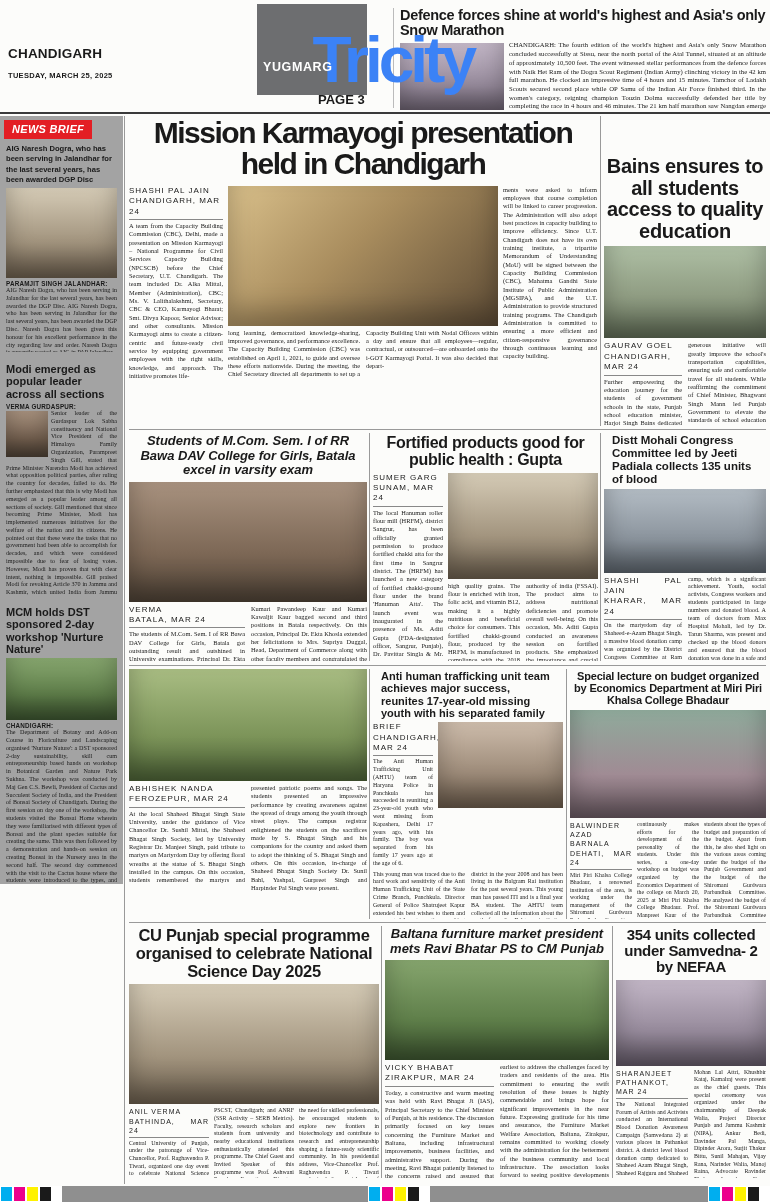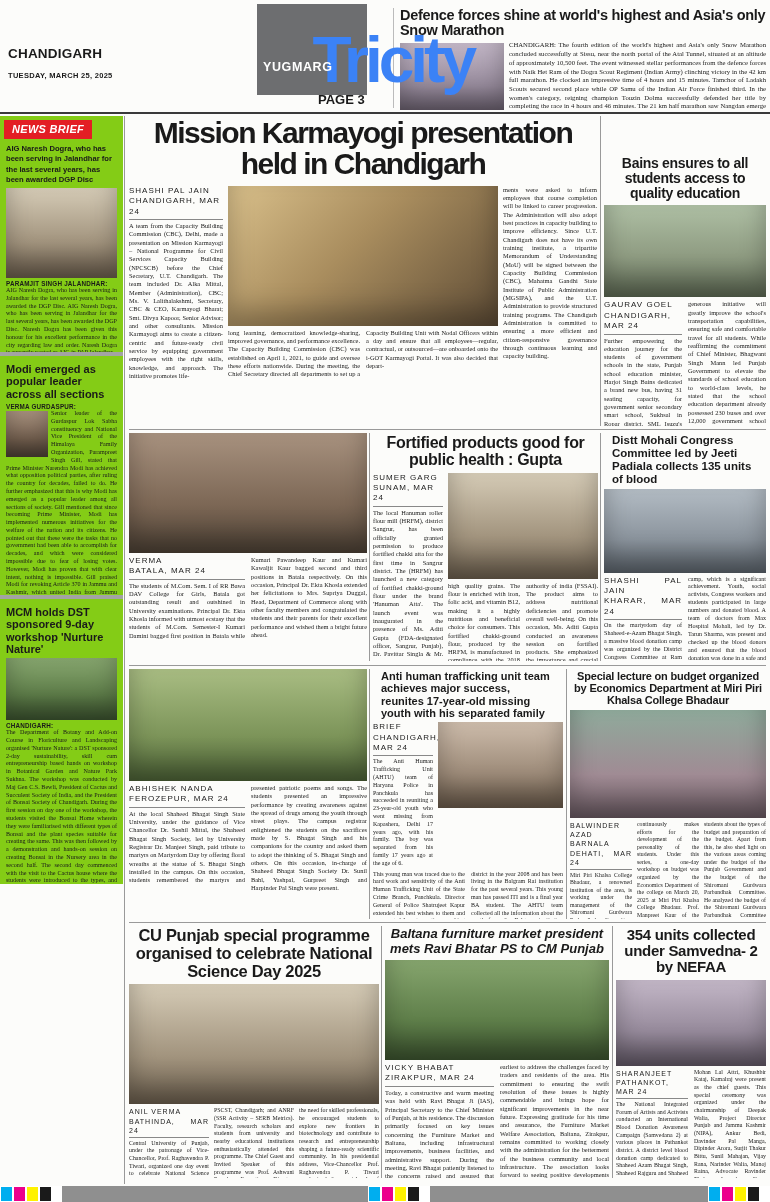--- a/index.html
+++ b/index.html
@@ -27,21 +27,21 @@
   .ph-group{background:linear-gradient(180deg,#a8927f 0%,#7c6755 60%,#4e4236 100%);}
   .ph-indoor{background:linear-gradient(180deg,#d5cbb6 0%,#a2947e 60%,#6c5f4e 100%);}
   .ph-blood{background:linear-gradient(180deg,#b3bcc4 0%,#8b949d 60%,#5d656d 100%);}
   .ph-campus{background:linear-gradient(180deg,#a9bd83 0%,#7c9459 60%,#4d6337 100%);}
   .ph-family{background:linear-gradient(180deg,#cdbcab 0%,#9d8b79 60%,#6c5c4c 100%);}
   .ph-class{background:linear-gradient(180deg,#8faa9b 0%,#a08b94 60%,#6a5a62 100%);}
   .ph-garden{background:linear-gradient(180deg,#86a56e 0%,#5f7f4a 60%,#3d5530 100%);}
   .ph-stage{background:linear-gradient(180deg,#c3b7c7 0%,#968a9b 60%,#645a68 100%);}
 
   
-  .sidebar{position:absolute;left:0;top:116px;width:123px;height:768px;background:#84cc16;overflow:hidden;}
+  .sidebar{position:absolute;left:0;top:116px;width:123px;height:768px;background:#a3a3a3;overflow:hidden;}
   .side-vr{position:absolute;left:124px;top:116px;width:1px;height:1068px;background:#999;}
   .nb-badge{margin:4px 4px 2px 4px;background:#e31e24;color:#fff;font:italic bold 11px "Liberation Sans",sans-serif;padding:3px 8px 4px;display:inline-block;letter-spacing:.3px;}
   .nb-item{padding:3px 6px 4px;border-bottom:4px solid #a3a3a3;overflow:hidden;}
   .nb-lead{font:bold 7.6px "Liberation Sans",sans-serif;line-height:1.35;margin-bottom:3px;}
   .nb-photo{width:111px;height:90px;margin:1px 0 2px;}
   .nb-photo-sm{float:left;width:42px;height:46px;margin:1px 3px 1px 0;}
   .nb-byline{font:bold 6.3px "Liberation Sans",sans-serif;letter-spacing:.2px;}
   .nb-body{font-size:6.1px;line-height:1.28;text-align:justify;}
   .nb-head{font:bold 11px "Liberation Sans",sans-serif;line-height:1.12;margin:4px 0 3px;}
   .nb-head-lg{font:bold 13.5px "Liberation Sans",sans-serif;line-height:1.1;margin:5px 0 3px;}
@@ -100,21 +100,21 @@
 
     <div class="nb-item" style="height:232px;">
       <div class="nb-head">Modi emerged as popular leader across all sections</div>
       <div class="nb-byline"><span>VERMA</span> <span>GURDASPUR:</span></div>
       <div class="nb-body">
         <span class="nb-photo-sm photo ph-group"></span><span>Senior leader of the Gurdaspur Lok Sabha constituency and National Vice President of the Himalaya Family Organization, Parampreet Singh Gill, stated that Prime Minister Narendra Modi has achieved what opposition political parties, after ruling the country for decades, failed to do. He further emphasized that this is why Modi has emerged as a popular leader among all sections of society. Gill mentioned that since becoming Prime Minister, Modi has implemented numerous initiatives for the welfare of the nation and its citizens. He pointed out that these were the tasks that no government had been able to accomplish for decades, and which were considered impossible due to fear of losing votes. However, Modi has proven that with clear intent, nothing is impossible. Gill praised Modi for revoking Article 370 in Jammu and Kashmir, which united India from Jammu and Kashmir to Kanyakumari. Despite facing threats and opposition from various extremist groups, including his political opponents, Modi accomplished this milestone. He also lauded Modi for tackling the critical issue of Triple Talaq in such a way that Muslim women were compelled to praise him.</span>
       </div>
     </div>
 
     <div class="nb-item" style="height:398px;">
-      <div class="nb-head">MCM holds DST sponsored 9-day workshop 'Nurture Nature'</div>
+      <div class="nb-head">MCM holds DST sponsored 2-day workshop 'Nurture Nature'</div>
       <div class="nb-photo photo ph-garden" style="height:62px;"></div>
       <div class="nb-byline">CHANDIGARH:</div>
       <div class="nb-body">The Department of Botany and Add-on Course in Floriculture and Landscaping organised 'Nurture Nature': a DST sponsored 2-day sustainability, skill cum entrepreneurship based hands on workshop in Botanical Garden and Nature Park Sukhna. The workshop was conducted by Maj Gen C.S. Bewli, President of Cactus and Succulent Society of India, and the President of Bonsai Society of Chandigarh. During the first session on day one of the workshop, the students visited the Bonsai Home wherein they were familiarised with different types of Bonsai and the plant species suitable for creating the same. This was then followed by a demonstration and hands-on session on creating Bonsai in the Nursery area in the second half. The second day commenced with the visit to the Cactus house where the students were introduced to the types, and habit of the cacti and succulents. In the concluding session, the students were trained on cacti and succulent propagating techniques including preparation of soil mixes, and selection of suitable species for grafting. This skill development and environmentally friendly activity was a huge success and highly appreciated by the students. Officiating Principal Ms. Sunaina Mahajan, while reinforcing the importance of such workshops, said that skill enhancement is the key to success in today's competitive environment.</div>
     </div>
 
     <div class="nb-item" style="height:222px;border-bottom:none;">
       <div class="nb-head-lg">35 units of blood collected on 94th Martyrdom Day</div>
       <div class="nb-photo photo ph-blood" style="height:70px;"></div>
       <div class="nb-byline"><span>VICKY BHAGAT</span> <span>ZIRAKPUR:</span></div>
       <div class="nb-body">On the 94th Martyrdom Day of Shaheed Bhagat Singh, Sukhdev and Rajguru, Vishvas Foundation organized a blood donation camp at Hermitage Market, Zirakpur. Indian Red Cross Society District Branch Mohali played an important role in this camp. 47 donors registered to donate blood in the camp, 12 were refused to donate blood due to health problems. The team of Blood Bank AM Care Blood Center Zirakpur collected 35 units of blood under the supervision of Dr. Kartik Agarwal. Sachin Neelima Vishvas, President of Vishvas Foundation, said that people have a misconception that donating blood causes weakness in the body. There is no weakness due to blood donation, rather everyone must donate blood once in 90 days. This helps the needy as well as keeps the body healthy. A pious work like blood donation centers under the greatest service. All the blood donors who came to the blood donation camp were encouraged by giving them certificates of appreciation and gifts. On this occasion, Sandeep Parmar, Raman Garg, Satya Bhushan Khurana, Vishal Kurimar and other dignitaries from Vishvas Foundation were present.</div>
@@ -135,31 +135,32 @@
       </div>
       <div style="width:96px;">
         <div class="body-text">ments were asked to inform employees that course completion will be linked to career progression. The Administration will also adopt best practices in capacity building to improve efficiency. Since U.T. Chandigarh does not have its own training institute, a tripartite Memorandum of Understanding (MoU) will be signed between the Capacity Building Commission (CBC), Mahatma Gandhi State Institute of Public Administration (MGSIPA), and the U.T. Administration to provide structured training programs. The Chandigarh Administration is committed to ensuring a more efficient and citizen-responsive governance through continuous learning and capacity building.</div>
       </div>
     </div>
   </div>
 
   <div class="vr" style="left:600px;top:116px;height:310px;"></div>
 
   <div class="article" style="left:604px;top:116px;width:162px;height:310px;">
-    <div class="headline-lg" style="font-size:14px;margin-top:40px;">Bains ensures to all students access to quality education</div>
+    <div class="headline-lg" style="font-size:20px;margin-top:40px;">Bains ensures to all students access to quality education</div>
     <div class="photo ph-bus" style="width:162px;height:92px;margin-bottom:3px;"></div>
     <div class="body-text cols-2">
       <div class="byline"><span>GAURAV GOEL</span><span class="dl">CHANDIGARH, MAR 24</span></div>
       <span>Further empowering the education journey for the students of government schools in the state, Punjab school education minister, Harjot Singh Bains dedicated a brand new bus, having 31 seating capacity, for government senior secondary smart school, Sukhsal in Ropar district. SML Isuzu's chief financial officer (CFO), Mr. Rakesh Bhalla, presented the new bus to the school education department as part of the company's corporate social responsibility (CSR) initiative. On the occasion, Mr Bains said that this generous initiative will greatly improve the school's transportation capabilities, ensuring safe and comfortable travel for all students. While reaffirming the commitment of Chief Minister, Bhagwant Singh Mann led Punjab Government to elevate the standards of school education to world-class levels, he stated that the school education department already possessed 230 buses and over 12,000 government school students have been availing the transportation facility. It reflects the government's unwavering commitment to supporting education, besides ensuring that all students have access to quality learning opportunities.</span>
     </div>
   </div>
 
   <div class="hr" style="left:129px;top:429px;width:637px;"></div>
 
   <div class="article" style="left:129px;top:433px;width:238px;height:228px;">
+    <div class="headline-it">Students of M.Com. Sem. I of RR Bawa DAV College for Girls, Batala excel in varsity exam</div>
     <div class="photo ph-group" style="width:238px;height:120px;margin-bottom:3px;"></div>
     <div class="body-text cols-2">
       <div class="byline"><span>VERMA</span><span class="dl">BATALA, MAR 24</span></div>
       <span>The students of M.Com. Sem. I of RR Bawa DAV College for Girls, Batala got outstanding result and outshined in University examinations. Principal Dr. Ekta Khosla informed with utmost ecstasy that the students of M.Com. Semester-I Kumari Damini bagged first position in Batala while Kumari Pawandeep Kaur and Kumari Kawaljit Kaur bagged second and third positions in Batala respectively. On this occasion, Principal Dr. Ekta Khosla extended her felicitations to Mrs. Supriya Duggal, Head, Department of Commerce along with other faculty members and congratulated the students and their parents for their excellent performance and wished them a bright future ahead.</span>
     </div>
   </div>
 
   <div class="vr" style="left:369px;top:433px;height:228px;"></div>
 
   <div class="article" style="left:373px;top:433px;width:225px;height:228px;">

